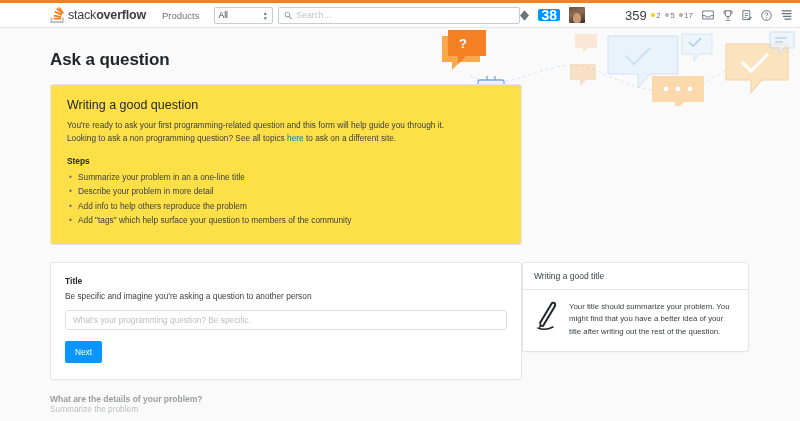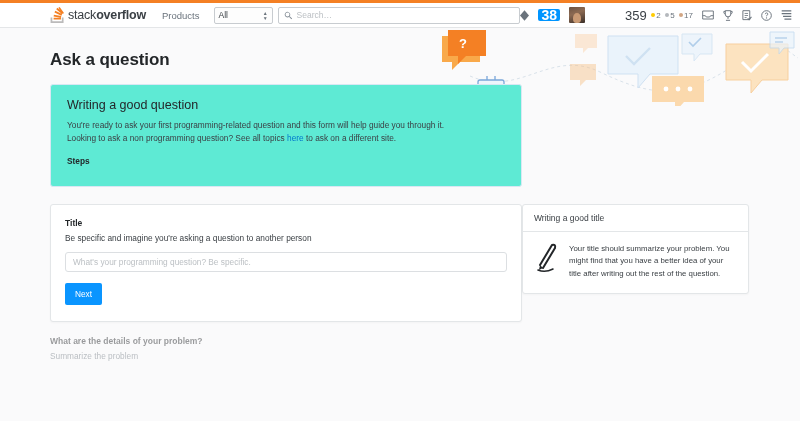--- a/index.html
+++ b/index.html
@@ -105,21 +105,21 @@
     z-index: 2;
   }
 
   .page-title {
     font-size: 17px; font-weight: 700; color: #232629;
     margin-bottom: 14px; letter-spacing: -0.1px;
   }
 
   
   .info-card {
-    background: #5eead4;
+    background: #fde047;
     border: 1px solid #d9e7f3;
     border-radius: 3px;
     padding: 13px 16px 16px 16px;
     width: 472px;
   }
   .info-title { font-size: 12.5px; color: #232629; font-weight: 400; margin-bottom: 7px; }
   .info-p { font-size: 8.3px; color: #3b4045; line-height: 1.55; }
   .info-p a { color: #0077cc; text-decoration: none; }
   .steps-label { font-size: 8.3px; font-weight: 700; color: #232629; margin-top: 11px; margin-bottom: 4px; }
   .steps { list-style: none; }
@@ -170,21 +170,21 @@
     border-bottom: 1px solid #e3e6e8;
     font-size: 8.5px; color: #3b4045;
   }
   .side-body { padding: 11px 11px 13px 11px; display: flex; gap: 9px; align-items: flex-start; }
   .pencil { flex: none; width: 26px; height: 30px; }
   .side-text { font-size: 7.8px; color: #3b4045; line-height: 1.6; }
 
   
   .details-block { margin-top: 14px; opacity: 0.45; width: 472px; }
   .details-label { font-size: 8.5px; font-weight: 700; color: #232629; }
-  .details-hint { font-size: 8.3px; color: #6a737c; margin-top: 5px; }
+  .details-hint { font-size: 8.3px; color: #6a737c; }
 </style>
 </head>
 <body>
 
 <div class="orange-bar"></div>
 
 <div class="header">
 
   <div class="logo-wrap">
     <span class="logo-icon">
@@ -333,20 +333,26 @@
 
   <div class="content">
 
     <h1 class="page-title">Ask a question</h1>
 
     <div class="info-card">
       <div class="info-title">Writing a good question</div>
       <div class="info-p">You're ready to ask your first programming-related question and this form will help guide you through it.</div>
       <div class="info-p"><span>Looking to ask a non programming question? See all topics </span><a href="#">here</a><span> to ask on a different site.</span></div>
       <div class="steps-label">Steps</div>
+      <ul class="steps">
+        <li>Summarize your problem in an a one-line title</li>
+        <li>Describe your problem in more detail</li>
+        <li>Add info to help others reproduce the problem</li>
+        <li>Add "tags" which help surface your question to members of the community</li>
+      </ul>
     </div>
 
     <div class="cols">
 
       <div class="col-main">
         <div class="card title-card">
           <div class="field-label">Title</div>
           <div class="field-hint">Be specific and imagine you're asking a question to another person</div>
           <div class="text-input">
             <span>What's your programming question? Be specific.</span>

